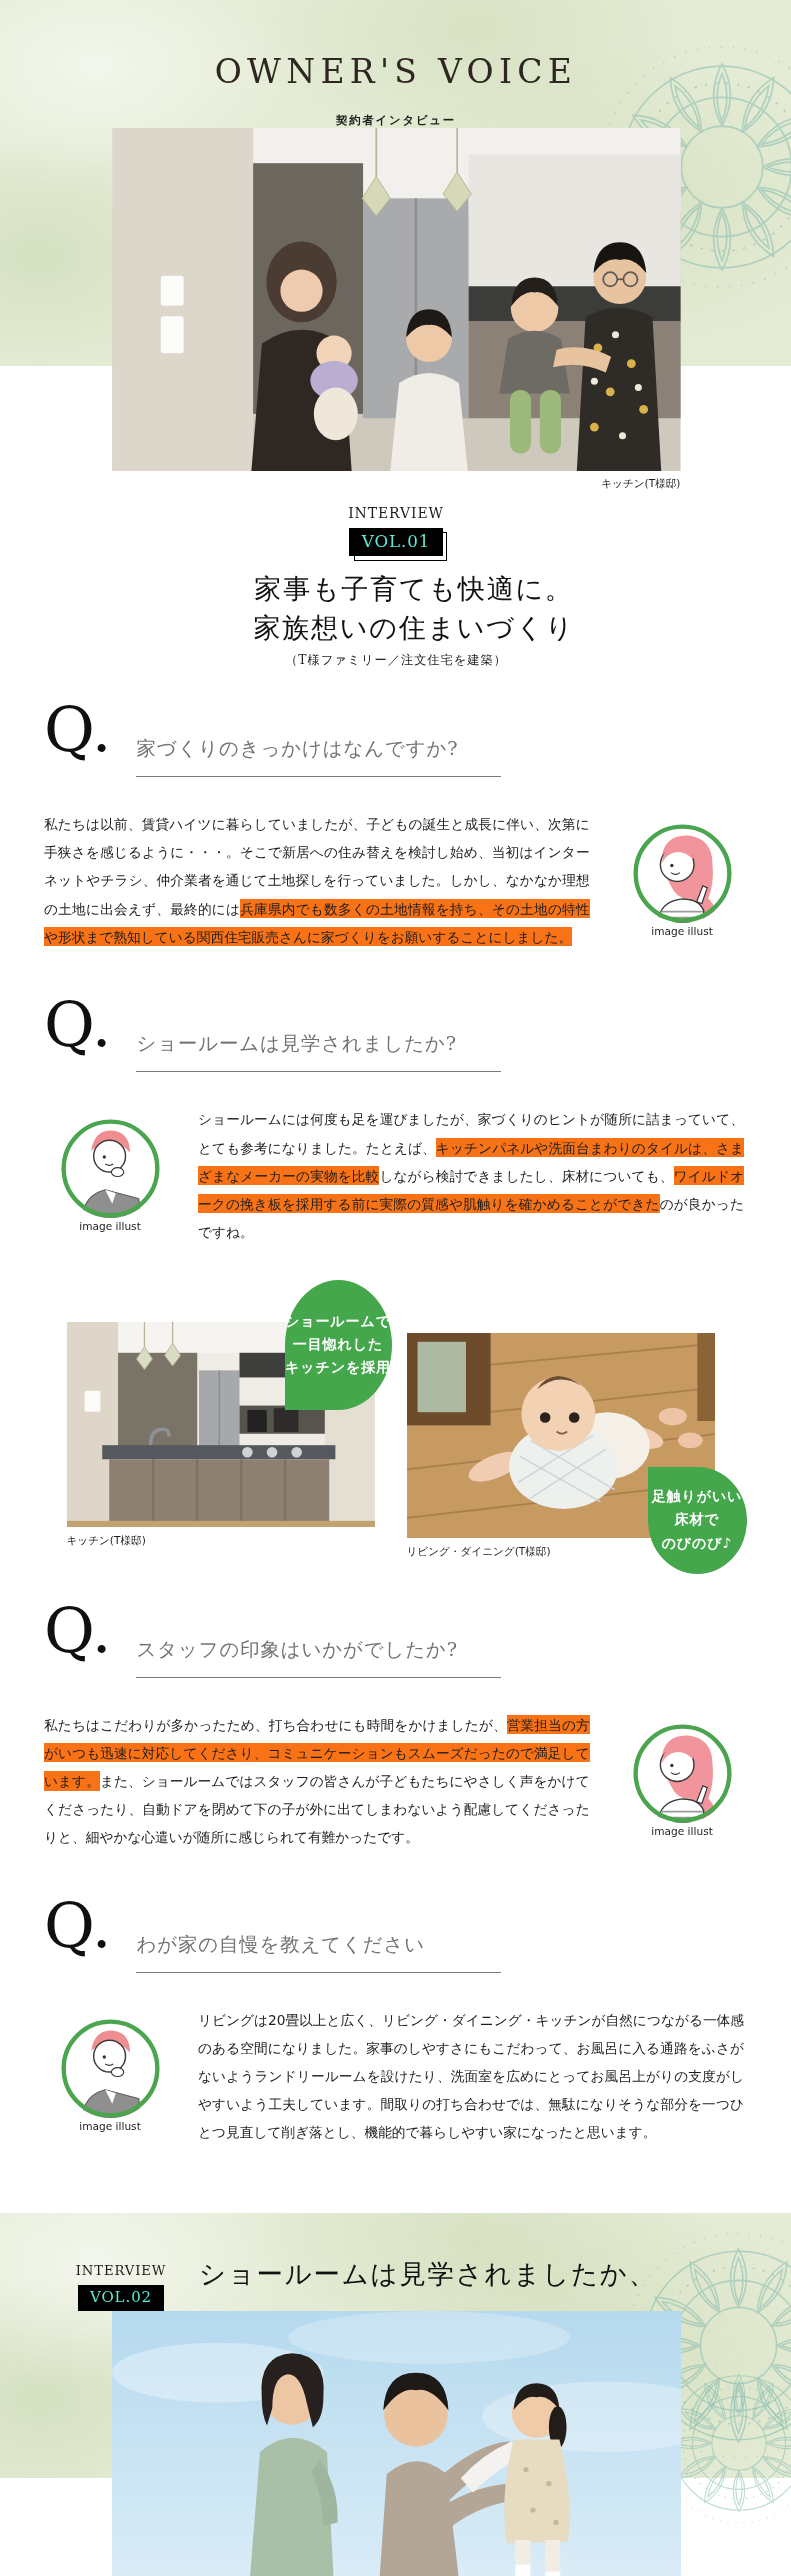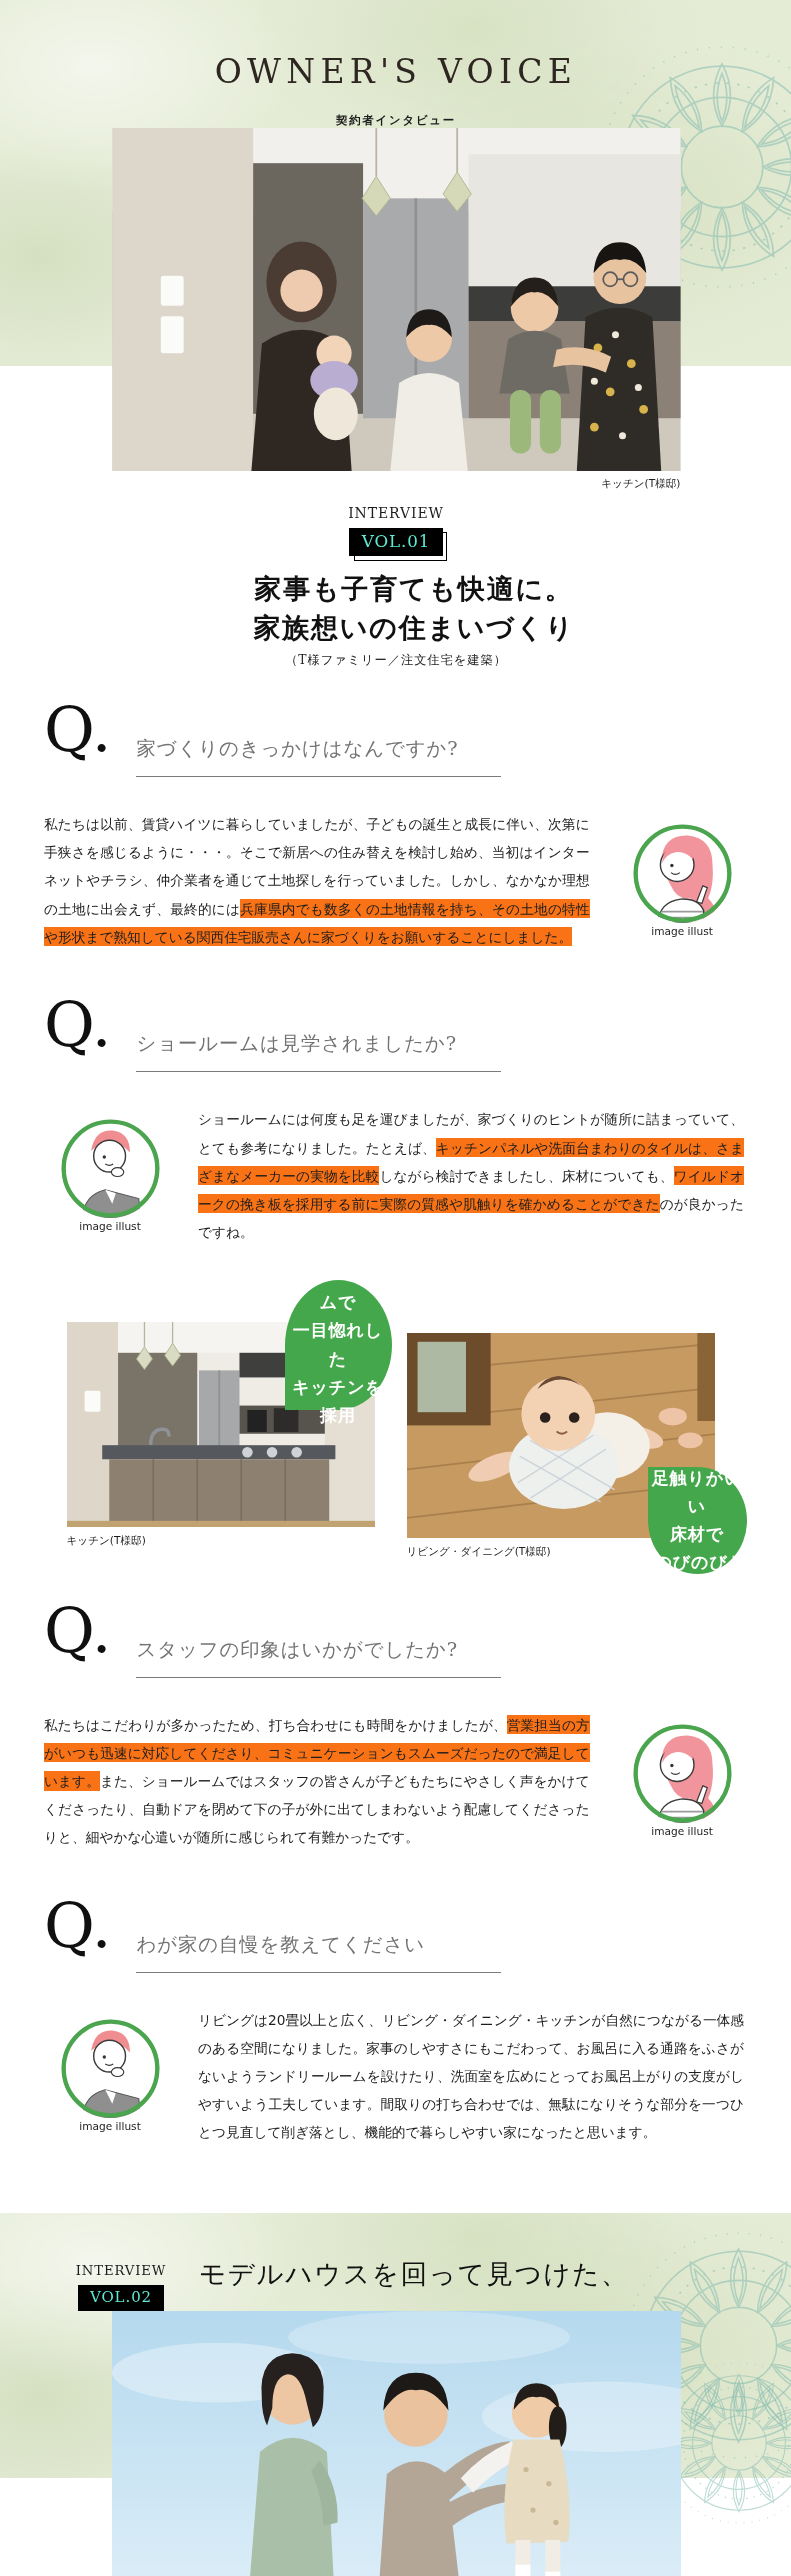--- a/index.html
+++ b/index.html
@@ -92,21 +92,21 @@
     left:4.4px;top:4.4px;right:-4.4px;bottom:-4.4px;
     border:0.9px solid #000;
     z-index:-1;
   }
   .h1{
     text-align:center;
     font-size:27px;
     line-height:1.45;
     letter-spacing:1.8px;
     margin-top:12.3px;
-    font-weight:700;
+    font-weight:400;
     color:#111;
     padding-left:36px;
   }
   .family-note{
     text-align:center;
     font-size:12.3px;
     margin-top:5.3px;
     letter-spacing:0.9px;
   }
 
@@ -175,21 +175,21 @@
     gap:21px;
     margin-top:62px;
   }
   .g-fig{position:relative;width:308px;}
   .g-fig svg{display:block;}
   .g-caption{font-size:10.6px;margin-top:7px;}
   .badge{
     position:absolute;
     background:#45a74b;
     color:#fff;
-    font-size:17px;
+    font-size:14px;
     font-weight:bold;
     line-height:1.65;
     letter-spacing:0.9px;
     display:flex;
     align-items:center;
     justify-content:center;
     text-align:center;
     white-space:pre-line;
     z-index:3;
   }
@@ -497,21 +497,21 @@
       <use href="#mandala"></use>
     </svg>
   <div class="iv2-head">
     <div class="iv2-left">
       <div class="iv-label serif" style="margin-top:8.8px">INTERVIEW</div>
       <div class="vol-box-wrap">
         <span class="vol-box serif" style="font-size:15px">VOL.02</span>
       </div>
     </div>
     <div class="iv2-title serif">
-      <div>モデルハウスを回って見つけた、</div>
+      <div>ショールームは見学されましたか、</div>
     </div>
   </div>
 </section>
 
 <div class="hero-photo2">
   <svg width="569" height="340" viewBox="0 0 646 386">
     <defs>
       <linearGradient id="sky" x1="0" y1="0" x2="0" y2="1">
         <stop offset="0" stop-color="#b5d9ee"></stop>
           <stop offset="1" stop-color="#e4f2fa"></stop>

